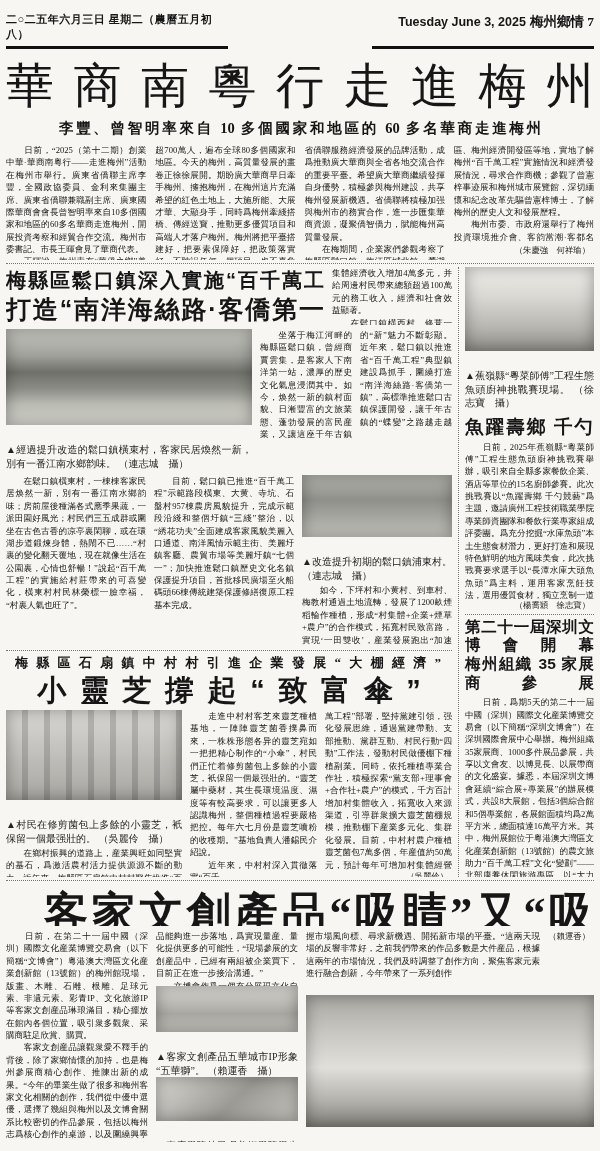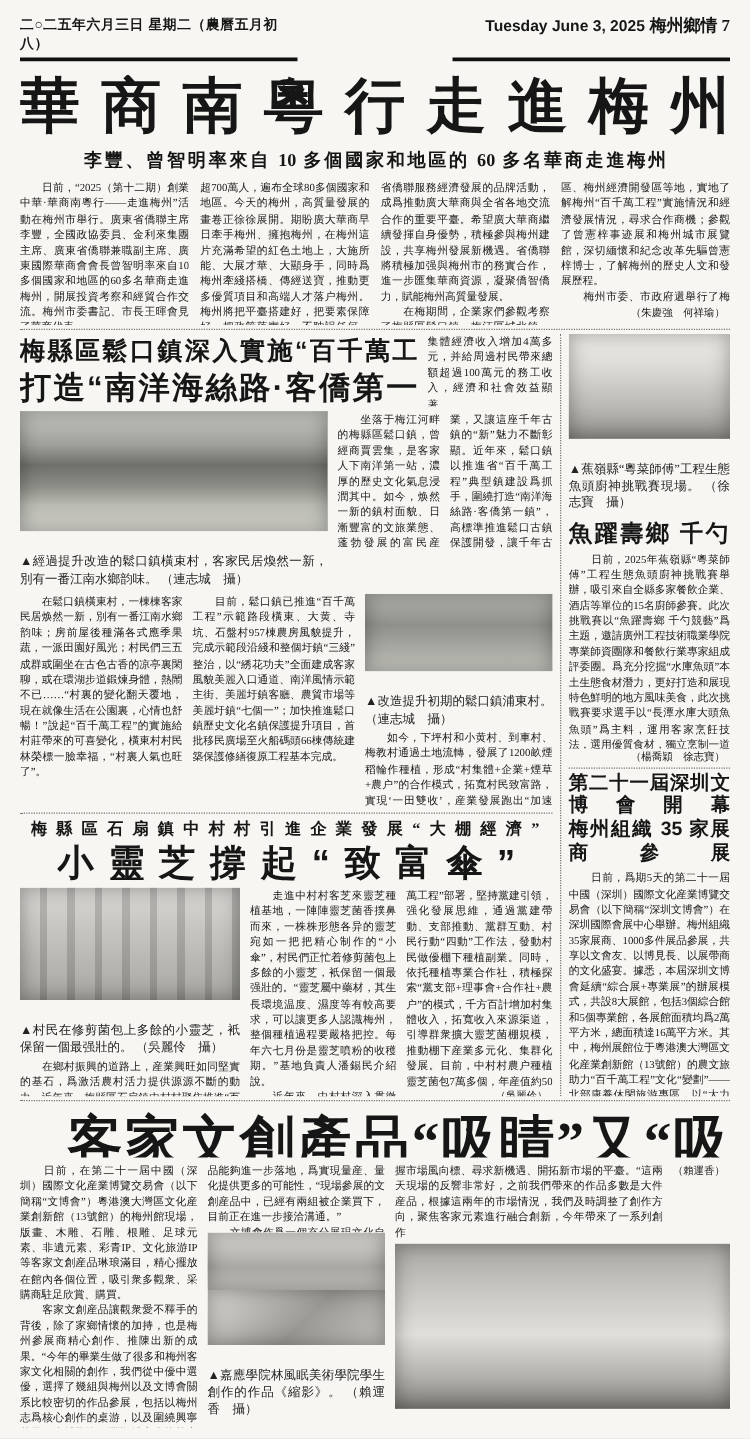--- a/index.html
+++ b/index.html
@@ -1,19 +1,19 @@
 <!DOCTYPE html>
 <html lang="zh-Hant"><head>
 <meta charset="utf-8">
 <style>
   * { margin:0; padding:0; box-sizing:border-box; }
   html,body { background:#dedddb; }
   .page {
     width:600px; height:1151px; margin:0 auto; overflow:hidden;
-    background:#f7f6f2; color:#161616; padding:4px 16px;
+    background:#f7f6f2; color:#161616; padding:4px 6px;
     font-family:"Liberation Serif","DejaVu Serif",serif;
   }
   .txt { font-size:8.6px; line-height:1.44; text-align:justify; white-space:pre-line; overflow:hidden; }
   .byline { font-size:8.4px; text-align:right; padding:1px 4px 0 0; }
   .caption { font-size:10px; line-height:1.35; text-align:justify; margin-top:18px; color:#222; }
   .hdot { border-top:1px dotted #777; margin:3px 0; }
   .ph { position:relative; box-shadow: inset 0 0 16px rgba(0,0,0,.35); width:100%; }
   .ph-village { background:linear-gradient(180deg,#c9c9c3 0%,#9fa099 28%,#6f706a 45%,#8b8c85 62%,#b9bab2 78%,#d7d6d0 100%); }
   .ph-chefs { background:linear-gradient(180deg,#efeeea 0%,#d9d8d3 35%,#b9b8b2 70%,#8f8e88 100%); }
   .ph-putung { background:linear-gradient(180deg,#b6b6b0 0%,#8f908a 40%,#a7a8a1 70%,#c9c8c2 100%); }
@@ -32,21 +32,21 @@
   .mh-subrow .r { flex:1; height:3px; background:#111; }
   .mh-sub { font-family:"Liberation Sans","DejaVu Sans",sans-serif; font-weight:bold; font-size:6.3px; white-space:nowrap; letter-spacing:.3px; }
   .mh-right { flex:1; text-align:right; padding-top:8px; font-weight:bold; }
   .mh-date-en { font-family:"Liberation Sans","DejaVu Sans",sans-serif; font-size:12.5px; }
   .mh-section { font-size:13.5px; }
   .mh-line { position:absolute; top:42px; height:3px; background:#111; }
   .mh-line.l { left:0; width:222px; }
   .mh-line.r { right:0; width:222px; }
 
   
-  .lead-h1 { font-family:"Liberation Sans","DejaVu Sans",sans-serif; font-weight:700; font-size:48px; line-height:1.08;
+  .lead-h1 { font-family:"Liberation Sans","DejaVu Sans",sans-serif; font-weight:400; font-size:48px; line-height:1.08;
              text-align:justify; text-align-last:justify; height:56px; overflow:hidden; }
   .lead-h2 { font-size:14.5px; font-weight:bold; margin:3px auto 0; width:82%;
              text-align:justify; text-align-last:justify; height:20px; overflow:hidden; }
   .lead-cols { display:flex; gap:9px; margin-top:5px; height:116px; overflow:hidden; }
   .lead-col { flex:1; }
 
   
   .middle { display:flex; height:610px; overflow:hidden; margin-top:1px; }
   .mid-left { flex:1; padding-right:6px; }
   .rail { width:136px; border-left:1px dotted #777; padding-left:6px; }
@@ -228,20 +228,21 @@
     <div class="wc-cols">
       <div class="wc-col1">
         <div class="txt">　　日前，在第二十一屆中國（深圳）國際文化産業博覽交易會（以下簡稱“文博會”）粵港澳大灣區文化産業創新館（13號館）的梅州館現場，版畫、木雕、石雕、根雕、足球元素、非遺元素、彩青IP、文化旅游IP等客家文創産品琳琅滿目，精心擺放在館內各個位置，吸引衆多觀衆、采購商駐足欣賞、購買。
 　　客家文創産品讓觀衆愛不釋手的背後，除了家鄉情懷的加持，也是梅州參展商精心創作、推陳出新的成果。“今年的畢業生做了很多和梅州客家文化相關的創作，我們從中優中選優，選擇了幾組與梅州以及文博會關系比較密切的作品參展，包括以梅州志爲核心創作的桌游，以及圍繞興寧花燈、大埔陶瓷、豐順埔寨火龍等客家文化創作的系列文創作品。”嘉應學院林風眠美術學院設計系主任王媛媛表示，通過參加文博會，可以讓更多人認識梅州、了解到梅州有這樣一群年輕的群體在用自己的創作宣傳梅州，同時也讓學生們的作</div>
       </div>
       <div class="wc-col2">
         <div class="txt">品能夠進一步落地，爲實現量産、量化提供更多的可能性，“現場參展的文創産品中，已經有兩組被企業買下，目前正在進一步接洽溝通。”
 　　文博會作爲一個充分展現文化自信的窗口，也成爲越來越多參展商把</div>
         <figure class="wc-fig1">
           <div class="ph ph-lion"></div>
+          <figcaption class="caption">▲客家文創產品五華城市IP形象“五華獅”。 （賴運香　攝）</figcaption>
         </figure>
         <figure class="wc-fig2">
           <div class="ph ph-artwork"></div>
           <figcaption class="caption">▲嘉應學院林風眠美術學院學生創作的作品《縮影》。 （賴運香　攝）</figcaption>
         </figure>
       </div>
       <div class="wc-right">
         <div class="wc-row">
           <div class="txt">握市場風向標、尋求新機遇、開拓新市場的平臺。“這兩天現場的反響非常好，之前我們帶來的作品多數是大件産品，根據這兩年的市場情況，我們及時調整了創作方向，聚焦客家元素進行融合創新，今年帶來了一系列創作</div>
           <div>

